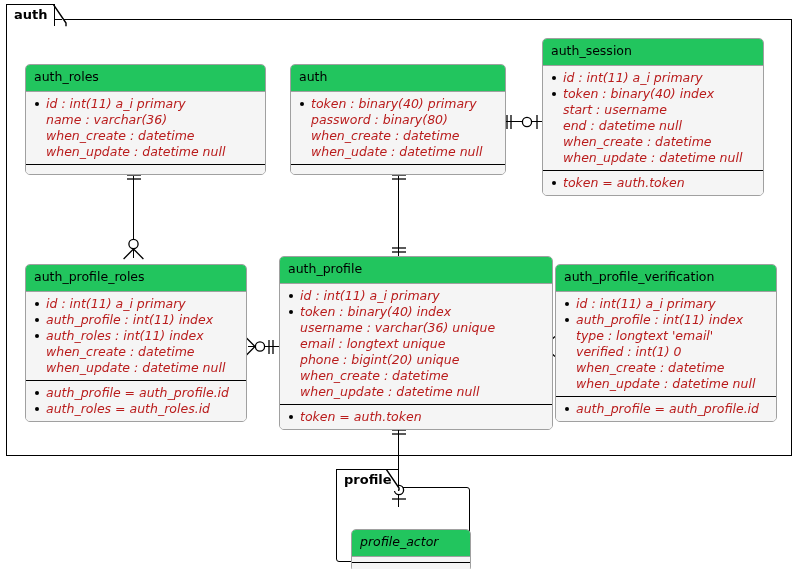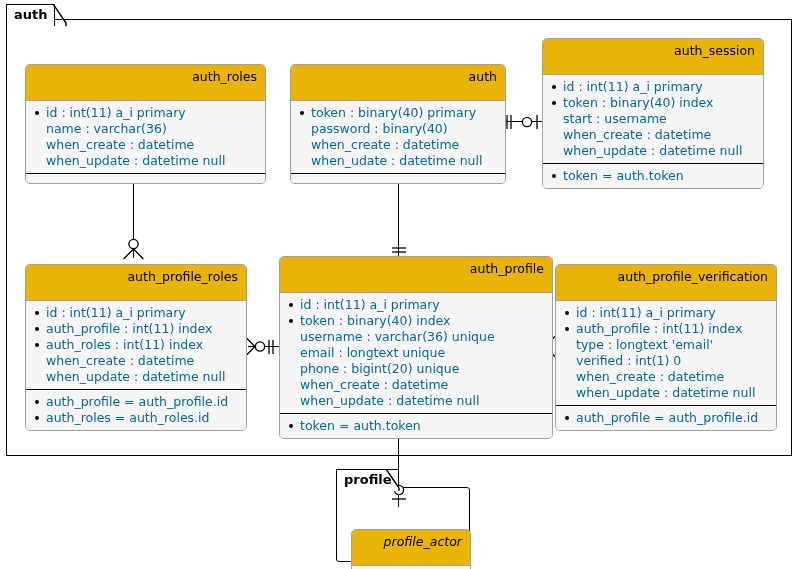--- a/index.html
+++ b/index.html
@@ -62,49 +62,50 @@
   .entity {
     position: absolute;
     box-sizing: border-box;
     border: 1px solid #a0a0a0;
     border-radius: 5px;
     background: #f1f1f1;
     z-index: 4;
     overflow: hidden;
   }
   .entity-title {
-    text-align: right;
+    text-align: left;
     font-size: 12.5px;
     color: #000000;
-    padding: 4px 8px 16px 8px;
+    padding: 4px 8px 7px 8px;
     line-height: 15px;
-    background: #eab308;
+    background: #22c55e;
     border-bottom: 1px solid #a0a0a0;
     white-space: nowrap;
   }
   .entity-body {
     background: #f5f5f5;
     padding: 4px 7px 4px 7px;
   }
   .entity-footer {
     background: #f5f5f5;
     padding: 4px 7px 4px 7px;
     border-top: 1.4px solid #000000;
   }
   .entity-footer.empty {
     padding: 0;
     height: 9px;
   }
   .field {
     font-size: 12.5px;
     line-height: 16px;
-    color: #0369a1;
+    color: #b91c1c;
     white-space: nowrap;
     padding-left: 13px;
     position: relative;
+    font-style: italic;
   }
   .field.key::before {
     content: "";
     position: absolute;
     left: 2px;
     top: 6px;
     width: 4px;
     height: 4px;
     border-radius: 50%;
     background: #000000;
@@ -228,33 +229,34 @@
       <div class="field">when_create : datetime</div>
       <div class="field">when_update : datetime null</div>
     </div>
     <div class="entity-footer empty"></div>
   </div>
 
   <div class="entity" style="left:290px; top:64px; width:216px;">
     <div class="entity-title">auth</div>
     <div class="entity-body">
       <div class="field key">token : binary(40) primary</div>
-      <div class="field">password : binary(40)</div>
+      <div class="field">password : binary(80)</div>
       <div class="field">when_create : datetime</div>
       <div class="field">when_udate : datetime null</div>
     </div>
     <div class="entity-footer empty"></div>
   </div>
 
   <div class="entity" style="left:542px; top:38px; width:222px;">
     <div class="entity-title">auth_session</div>
     <div class="entity-body">
       <div class="field key">id : int(11) a_i primary</div>
       <div class="field key">token : binary(40) index</div>
       <div class="field">start : username</div>
+      <div class="field">end : datetime null</div>
       <div class="field">when_create : datetime</div>
       <div class="field">when_update : datetime null</div>
     </div>
     <div class="entity-footer">
       <div class="field key">token = auth.token</div>
     </div>
   </div>
 
   <div class="entity" style="left:25px; top:264px; width:222px;">
     <div class="entity-title">auth_profile_roles</div>

